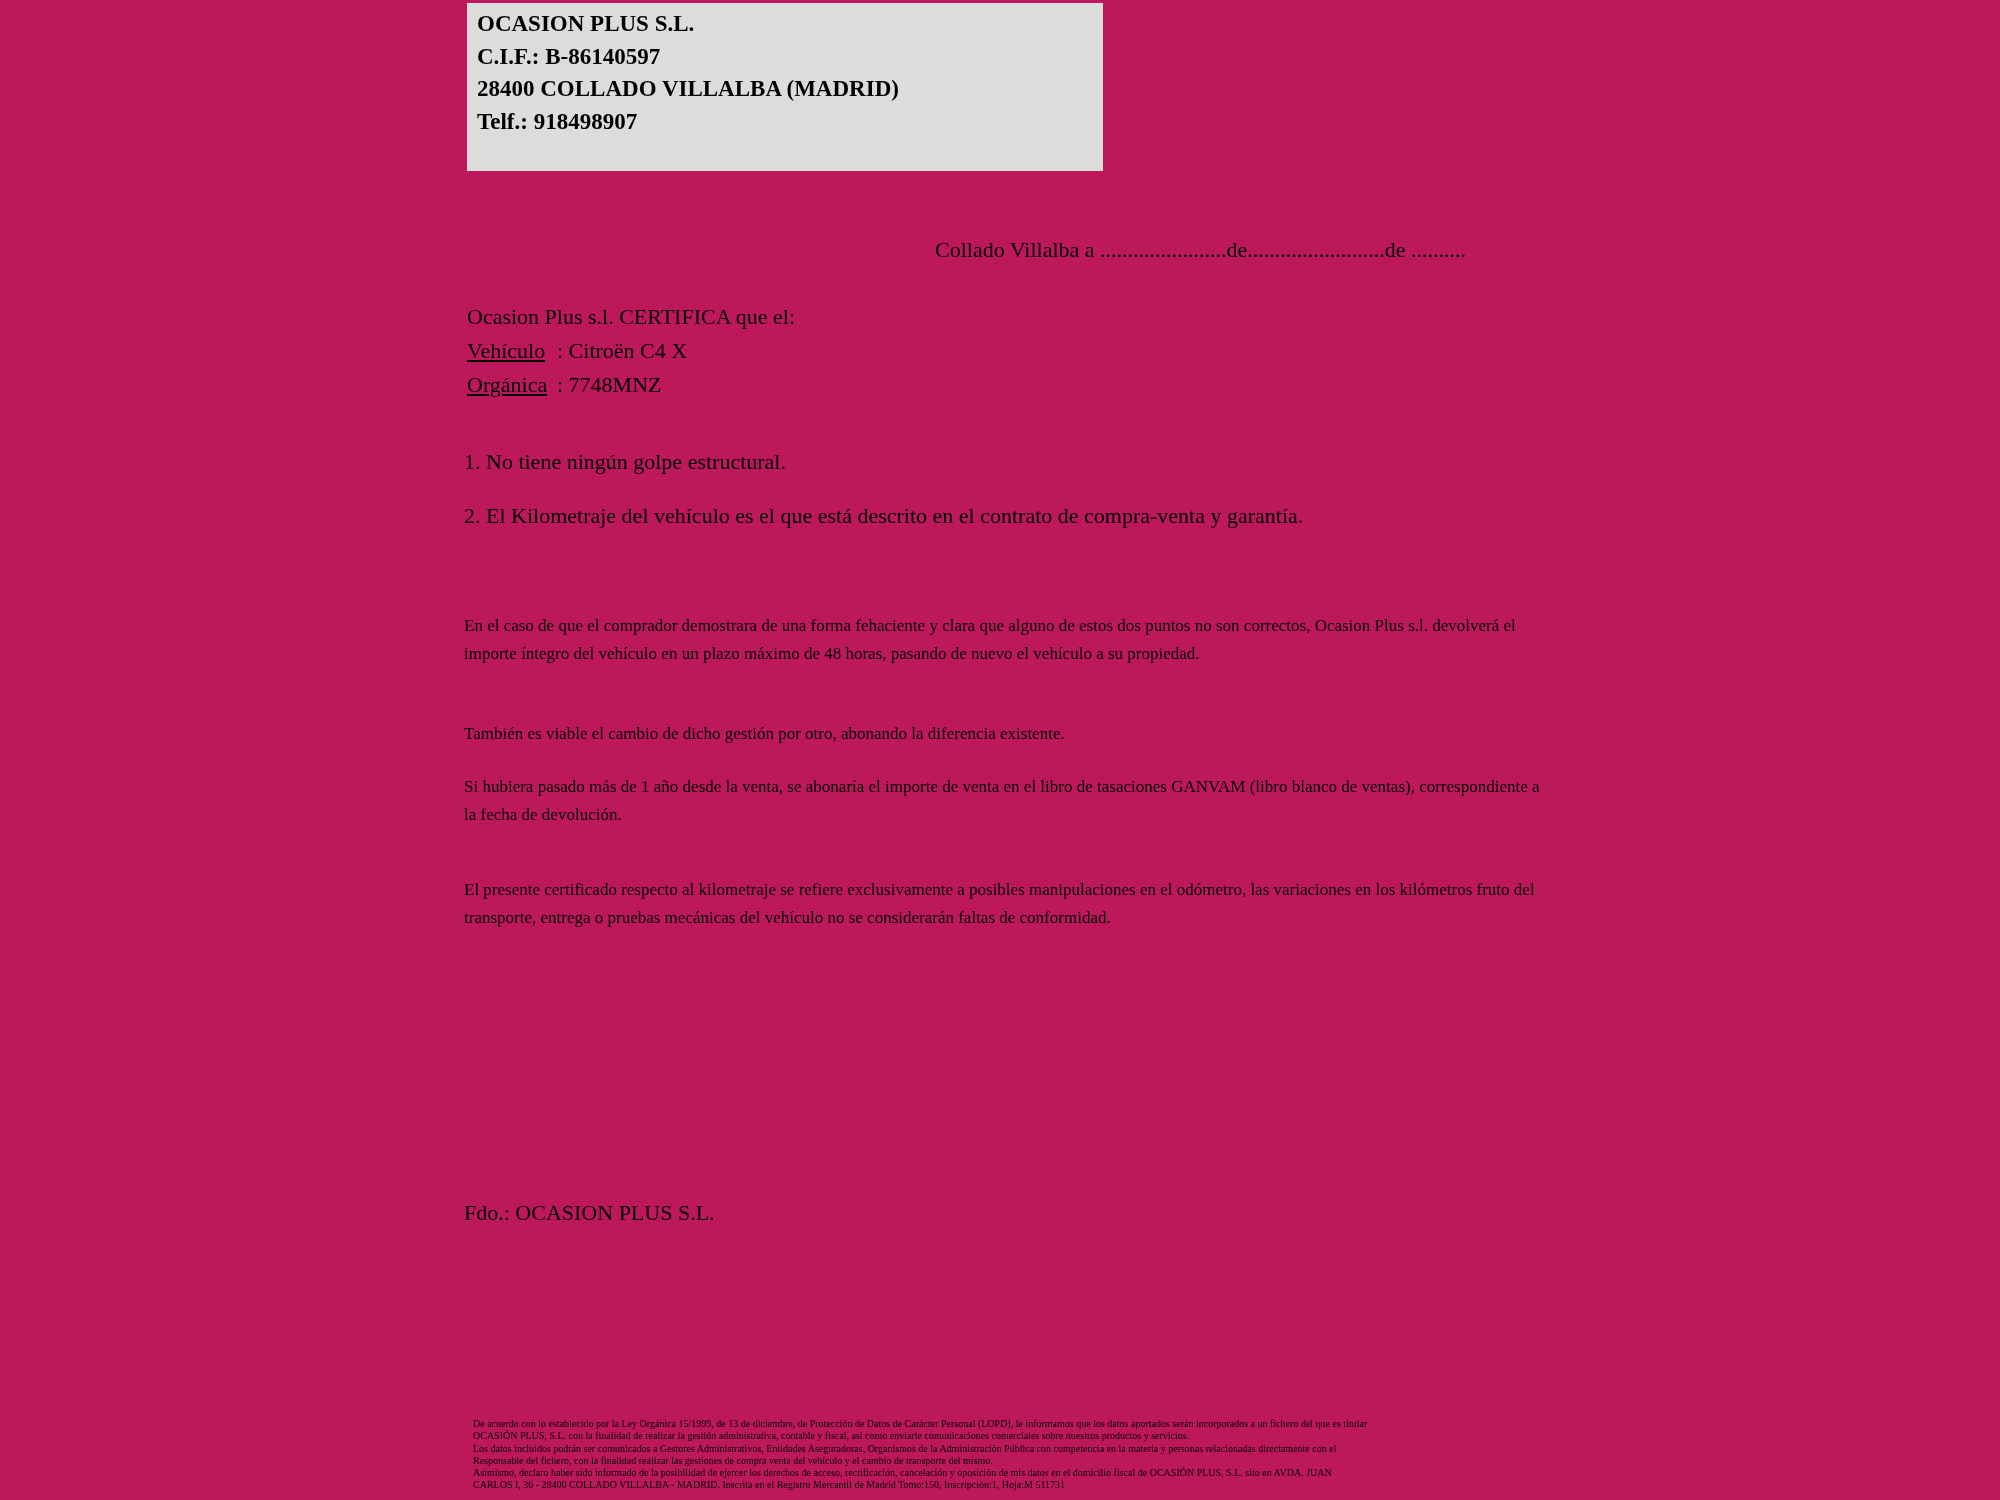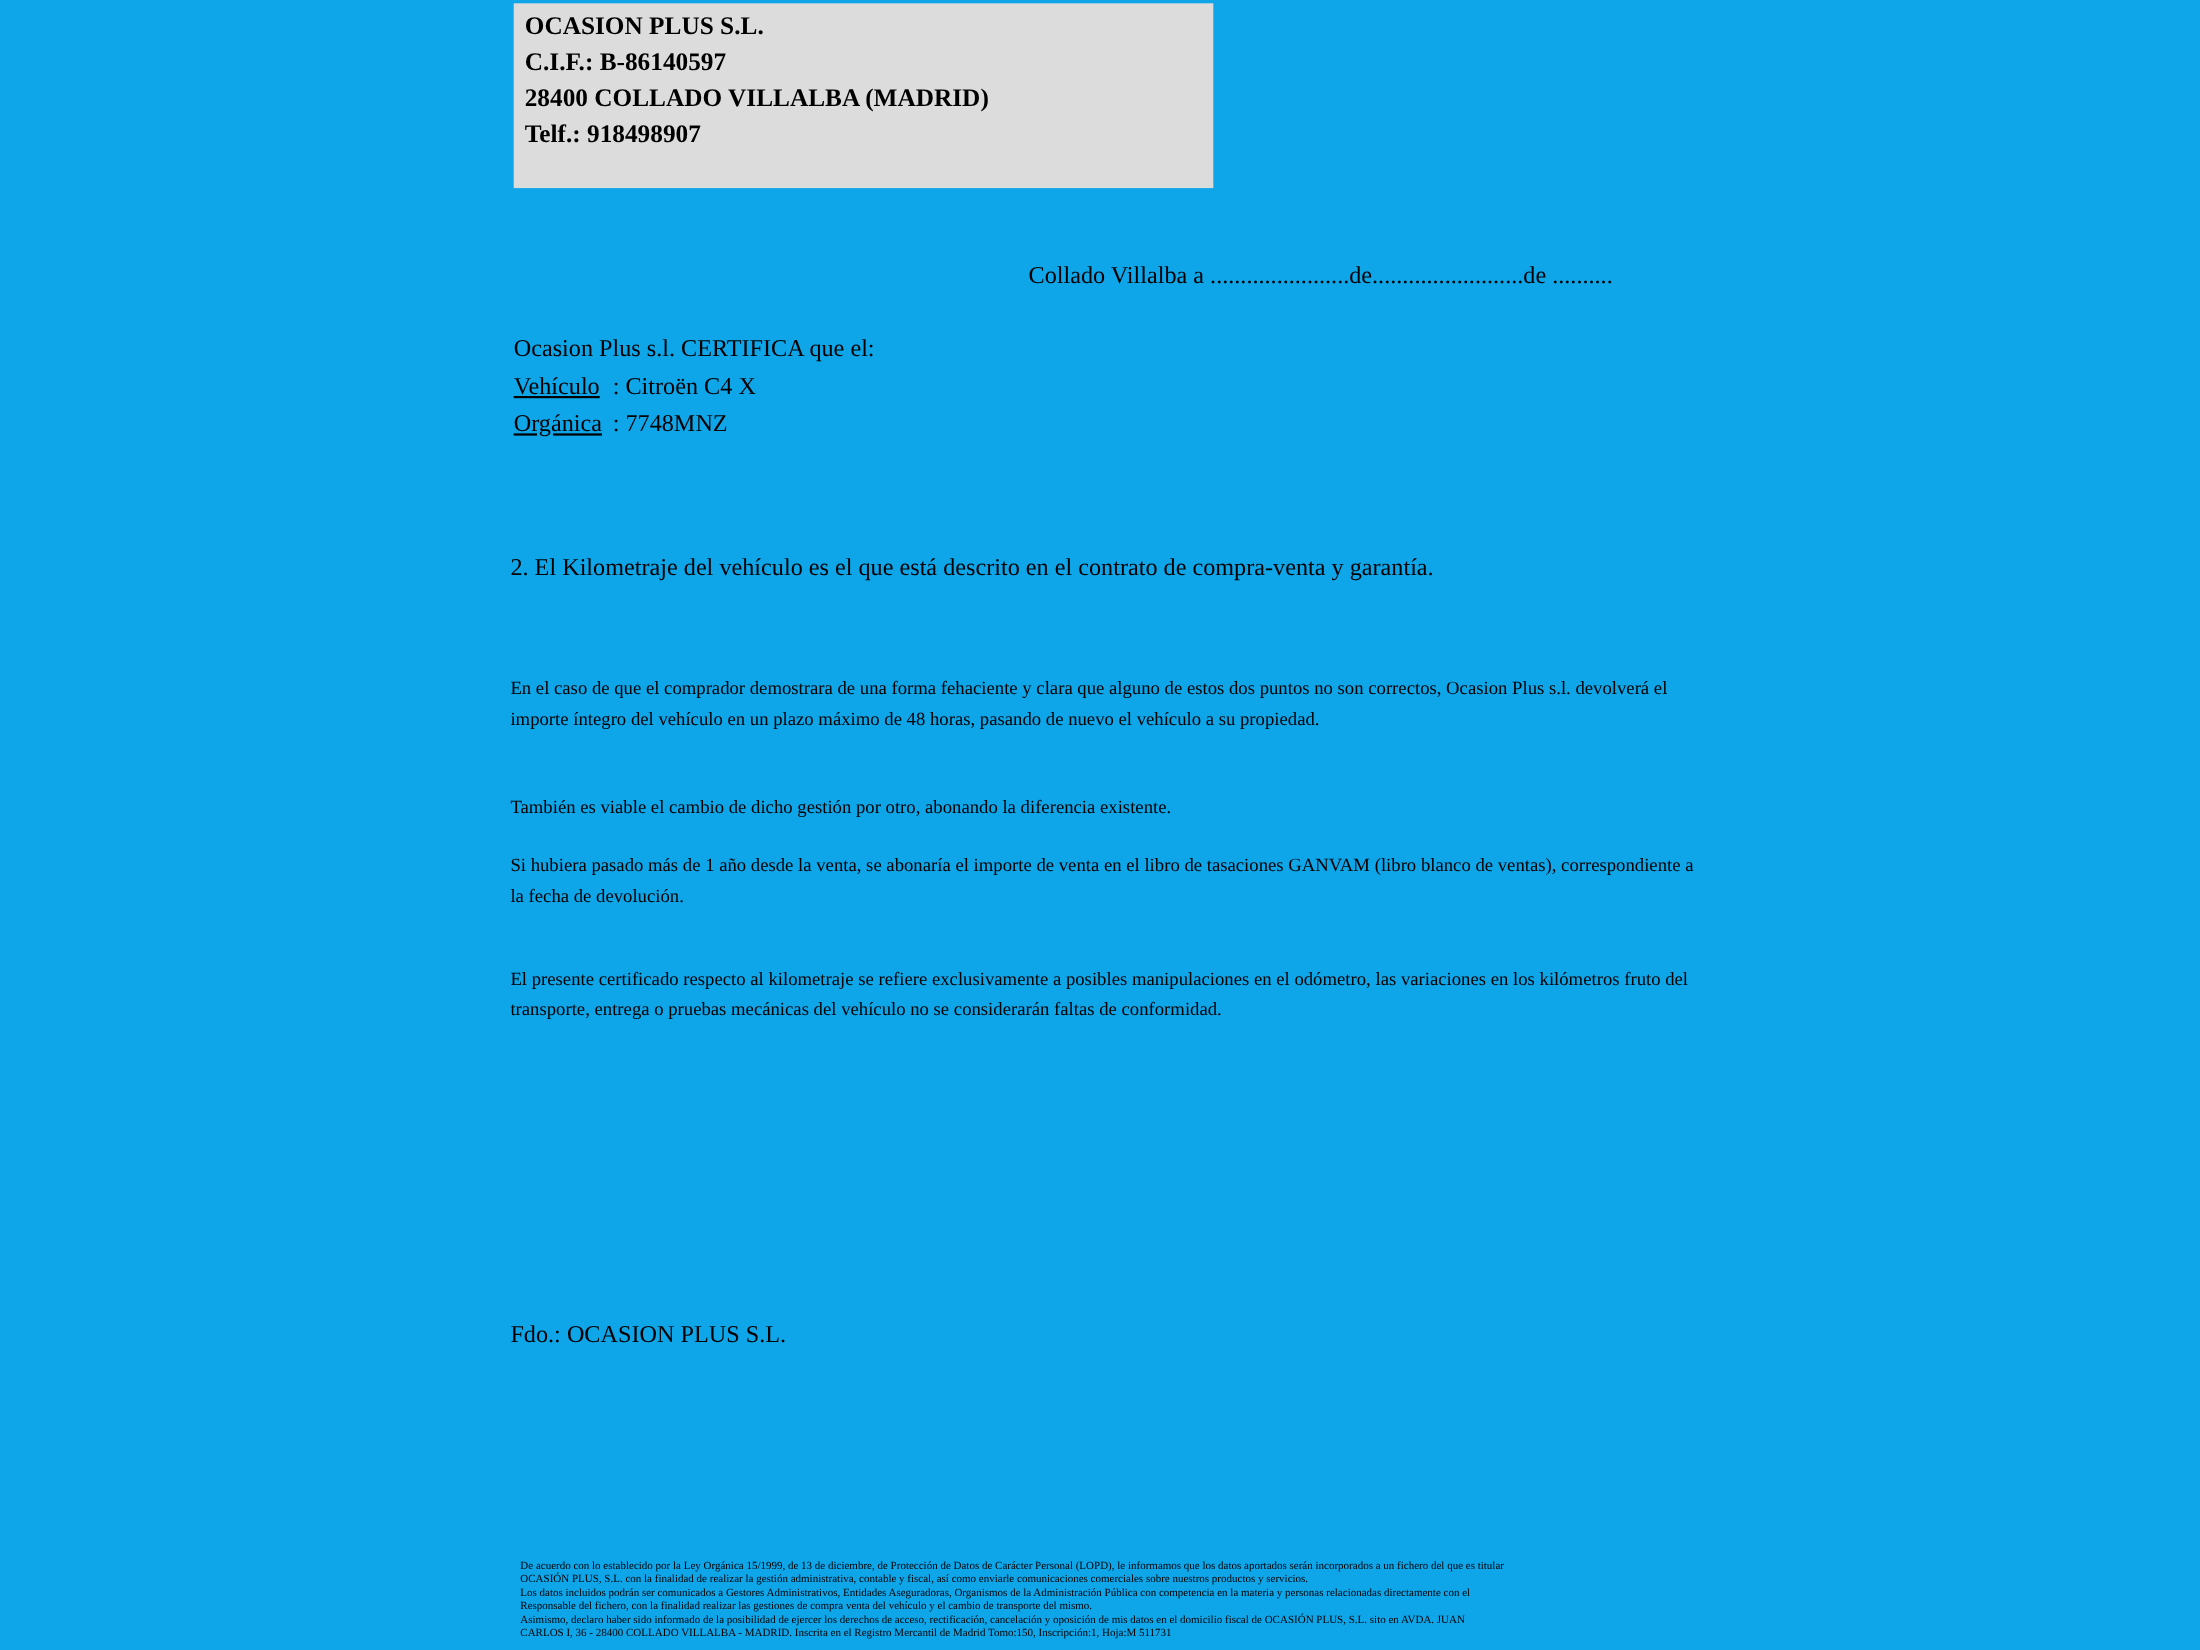--- a/index.html
+++ b/index.html
@@ -1,21 +1,21 @@
 <!DOCTYPE html>
 <html><head>
 <meta charset="utf-8">
 <style>
   * { margin: 0; padding: 0; box-sizing: border-box; }
   html, body { background: #ffffff; }
   .page {
     position: relative;
     width: 2000px;
     height: 1500px;
-    background: #0ea5e9;
+    background: #be185d;
     color: #000000;
     font-family: "Liberation Serif", "DejaVu Serif", serif;
     overflow: hidden;
   }
   .header-box {
     position: absolute;
     left: 467px;
     top: 3px;
     width: 636px;
     height: 168px;
@@ -97,20 +97,21 @@
   </div>
 
   <div class="date-line">Collado Villalba a .......................de.........................de ..........</div>
 
   <div class="certify">
     <p>Ocasion Plus s.l. CERTIFICA que el:</p>
     <p class="row"><span class="label">Vehículo</span><span>: Citroën C4 X</span></p>
     <p class="row"><span class="label">Orgánica</span><span>: 7748MNZ</span></p>
   </div>
 
+  <p class="point point-1">1. No tiene ningún golpe estructural.</p>
   <p class="point point-2">2. El Kilometraje del vehículo es el que está descrito en el contrato de compra-venta y garantía.</p>
 
   <p class="para para-1">En el caso de que el comprador demostrara de una forma fehaciente y clara que alguno de estos dos puntos no son correctos, Ocasion Plus s.l. devolverá el importe íntegro del vehículo en un plazo máximo de 48 horas, pasando de nuevo el vehículo a su propiedad.</p>
   <p class="para para-2">También es viable el cambio de dicho gestión por otro, abonando la diferencia existente.</p>
   <p class="para para-3">Si hubiera pasado más de 1 año desde la venta, se abonaría el importe de venta en el libro de tasaciones GANVAM (libro blanco de ventas), correspondiente a la fecha de devolución.</p>
   <p class="para para-4">El presente certificado respecto al kilometraje se refiere exclusivamente a posibles manipulaciones en el odómetro, las variaciones en los kilómetros fruto del transporte, entrega o pruebas mecánicas del vehículo no se considerarán faltas de conformidad.</p>
 
   <p class="signature">Fdo.: OCASION PLUS S.L.</p>
 
   <div class="legal-footer">

